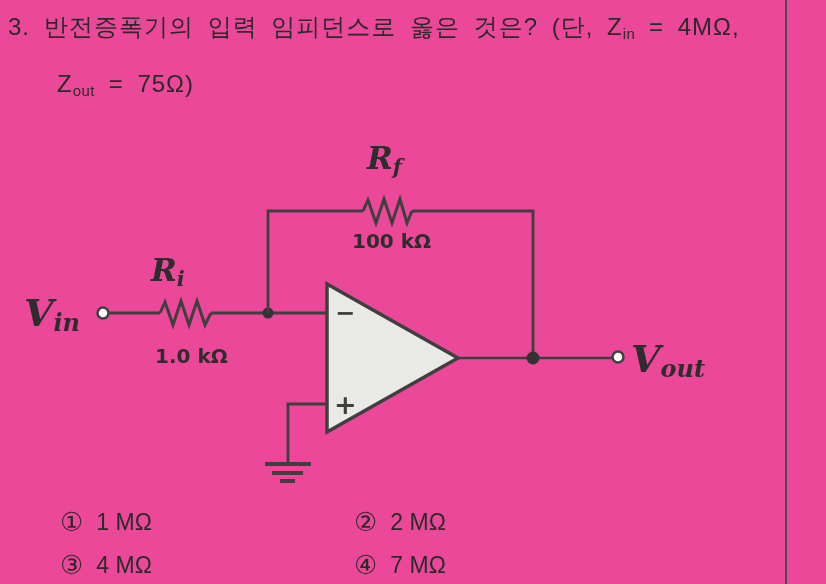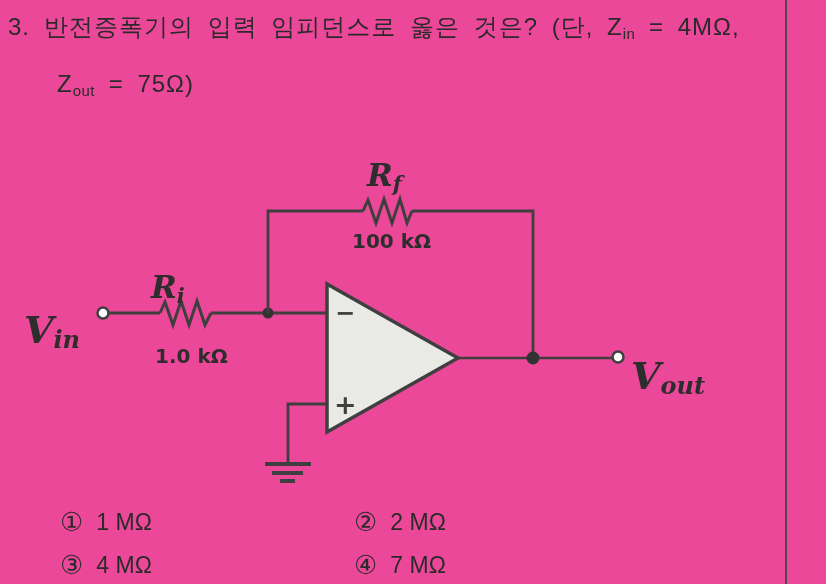--- a/index.html
+++ b/index.html
@@ -41,21 +41,20 @@
   
   .circuit-svg { position: absolute; left: 0; top: 130px; }
   .mlabel {
     position: absolute;
     font-family: "DejaVu Serif", "Liberation Serif", serif;
     font-style: italic;
     font-weight: bold;
     color: #2d2d2d;
     white-space: nowrap;
     line-height: 1;
-    margin-top: 17px;
   }
   .mlabel sub {
     font-style: italic;
     vertical-align: baseline;
     position: relative;
     bottom: -5px;
   }
   .lab-vin  { left: 24px;  top: 294px; font-size: 38px; }
   .lab-vout { left: 631px; top: 340px; font-size: 38px; }
   .lab-vin sub, .lab-vout sub { font-size: 24px; }

